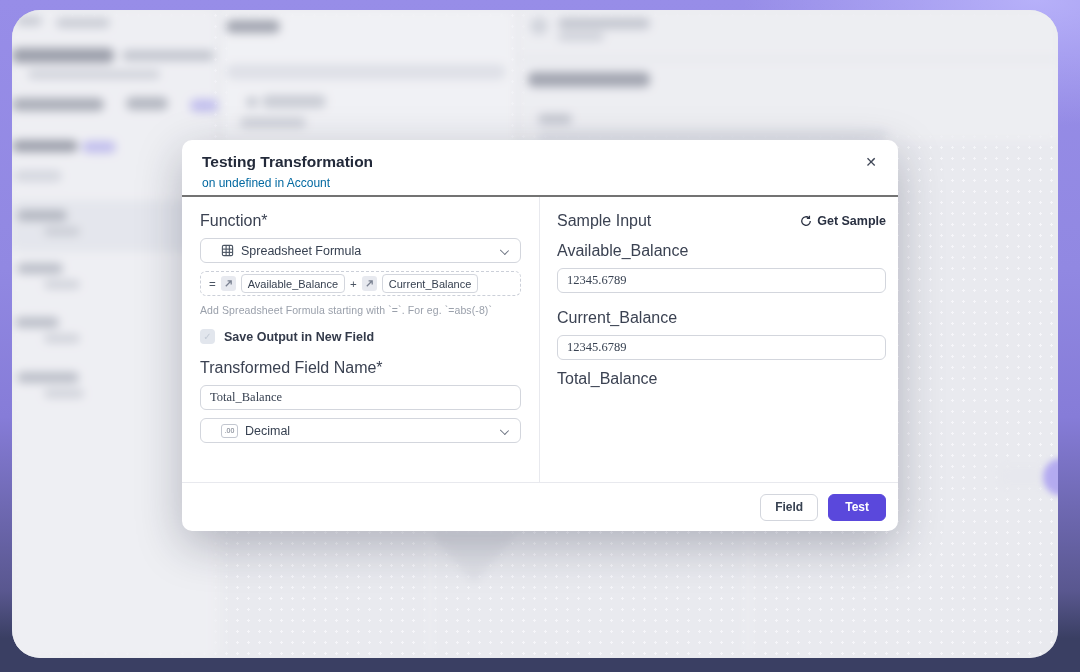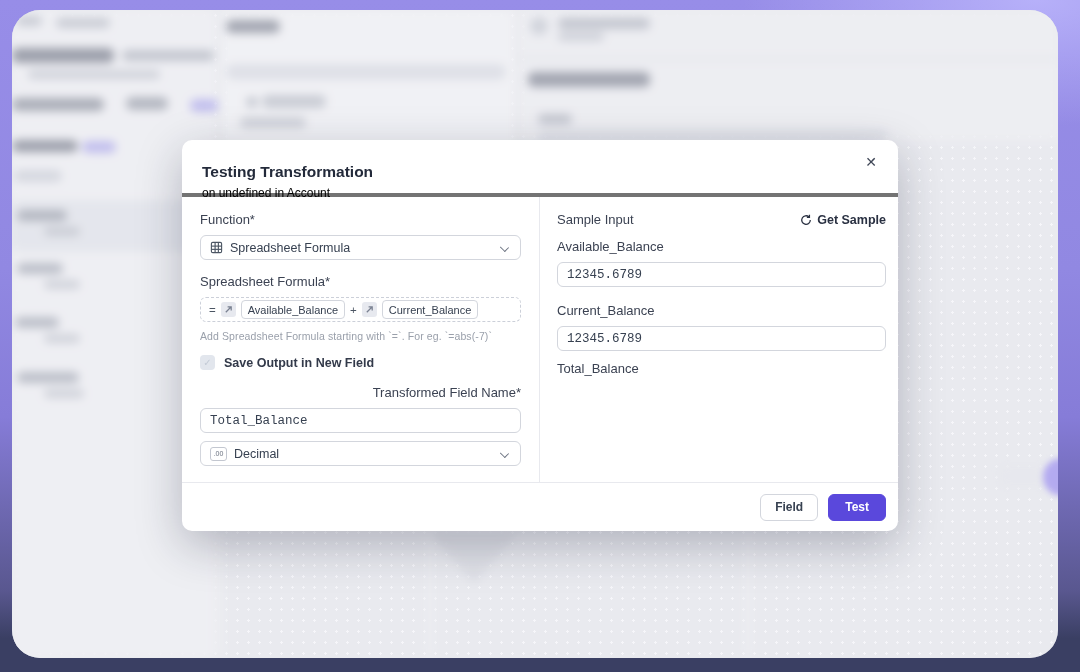--- a/index.html
+++ b/index.html
@@ -38,40 +38,40 @@
   .backdrop{
     position:absolute; inset:0; background:rgba(245,245,249,0.52);
   }
   
   .modal{
     position:absolute; left:182px; top:140px; width:716px; height:391px;
     background:#ffffff; border-radius:10px;
     box-shadow:0 14px 46px rgba(25,28,55,0.28);
     color:#374151; font-size:12px;
   }
-  .modal-header{ height:57px; padding:23px 20px 0 20px; border-bottom:4px solid #737373; position:relative; }
+  .modal-header{ height:57px; padding:13px 20px 0 20px; border-bottom:2px solid #737373; position:relative; }
   .modal-title{ font-size:15.5px; font-weight:700; color:#232a3a; }
-  .modal-subtitle{ margin-top:5px; font-size:12px; color:#000000; }
+  .modal-subtitle{ margin-top:5px; font-size:12px; color:#0369a1; }
   .modal-close{
     position:absolute; right:16px; top:11px; width:22px; height:22px;
     background:none; border:none; font-size:14px; color:#3f4656; cursor:pointer;
     display:flex; align-items:center; justify-content:center;
   }
   .modal-body{ display:flex; height:285px; }
   .col-left{ width:358px; border-right:1px solid #e8e9ee; padding:15px 18px; overflow:hidden; }
   .col-right{ width:358px; padding:15px 12px 15px 17px; }
-  .field-label{ font-size:13px; color:#3b4252; }
+  .field-label{ font-size:16px; color:#3b4252; }
   .field-label.strong{ font-weight:700; color:#333a4a; }
   .selectbox,.textinput{
     margin-top:8px; height:25px; width:100%;
     border:1px solid #d3d6dd; border-radius:6px; background:#fff;
-    display:flex; align-items:center; padding:0 9px; gap:7px;
+    display:flex; align-items:center; padding:0 20px; gap:7px;
     font-size:12.5px; color:#374151; position:relative;
   }
-  input.textinput{ display:block; padding:0 9px; font-family:Liberation Mono, monospace; }
+  input.textinput{ display:block; padding:0 9px; font-family:Liberation Serif, serif; }
   .chevron{
     position:absolute; right:12px; top:8px; width:7px; height:7px;
     border-right:1.6px solid #6b7280; border-bottom:1.6px solid #6b7280;
     transform:rotate(45deg) scale(1,.85);
   }
   .formula-box{
     margin-top:8px; height:25px; width:100%;
     border:1px dashed #ccd0d9; border-radius:6px; background:#fff;
     display:flex; align-items:center; padding:0 8px; gap:5px; font-size:11.5px; color:#4b5563;
   }
@@ -84,21 +84,21 @@
     display:flex; align-items:center; padding:0 6px; font-size:11px; color:#374151;
   }
   .hint{ margin-top:8px; font-size:10.5px; color:#9aa0ab; letter-spacing:.1px; }
   .checkbox-row{ margin-top:13px; display:flex; align-items:center; gap:9px; }
   .checkbox{
     width:15px; height:15px; border-radius:4px; background:#e2e6ed;
     display:flex; align-items:center; justify-content:center;
     color:#c3cad6; font-size:10px;
   }
   .checkbox-label{ font-size:12.5px; font-weight:700; color:#333a4a; }
-  .mt14{ margin-top:14px; } .mt15{ margin-top:15px;text-align:right; } .mt16{ margin-top:16px; }
+  .mt14{ margin-top:14px; } .mt15{ margin-top:15px; } .mt16{ margin-top:16px; }
   .mt12{ margin-top:12px; } .mt10{ margin-top:10px; } .mt18{ margin-top:18px; }
   .type-badge{
     min-width:17px; height:14px; border:1px solid #c3c7d0; border-radius:3px;
     font-size:7px; color:#6b7280; display:flex; align-items:center; justify-content:center;
     padding:0 1px; flex:0 0 auto;
   }
   .sample-head{ display:flex; align-items:center; justify-content:space-between; }
   .get-sample{
     display:flex; align-items:center; gap:5px; background:none; border:none; cursor:pointer;
     font-size:12.5px; font-weight:600; color:#2a3142; font-family:"Liberation Sans",sans-serif;
@@ -202,38 +202,37 @@
             <line x1="1.5" y1="5.5" x2="12.5" y2="5.5"></line>
               <line x1="1.5" y1="9" x2="12.5" y2="9"></line>
             <line x1="5.5" y1="1.5" x2="5.5" y2="12.5"></line>
               <line x1="9" y1="1.5" x2="9" y2="12.5"></line>
           </svg>
         </span>
         <span>Spreadsheet Formula</span>
         <span class="chevron"></span>
       </div>
 
-      <div class="field-label mt14">Spreadsheet Formula*</div>
       <div class="formula-box">
         <span>=</span>
         <span class="token-icon-badge">
           <svg width="9" height="9" viewBox="0 0 10 10" fill="none" stroke="#7a8191" stroke-width="1.4">
             <path d="M2 8 L8 2 M4 2 H8 V6"></path>
           </svg>
         </span>
         <span class="token-chip">Available_Balance</span>
         <span>+</span>
         <span class="token-icon-badge">
           <svg width="9" height="9" viewBox="0 0 10 10" fill="none" stroke="#7a8191" stroke-width="1.4">
             <path d="M2 8 L8 2 M4 2 H8 V6"></path>
           </svg>
         </span>
         <span class="token-chip">Current_Balance</span>
       </div>
-      <div class="hint">Add Spreadsheet Formula starting with `=`. For eg. `=abs(-7)`</div>
+      <div class="hint">Add Spreadsheet Formula starting with `=`. For eg. `=abs(-8)`</div>
 
       <div class="checkbox-row">
         <span class="checkbox">✓</span>
         <span class="checkbox-label">Save Output in New Field</span>
       </div>
 
       <div class="field-label mt15">Transformed Field Name*</div>
       <input class="textinput" value="Total_Balance" style="">
 
       <div class="selectbox">

